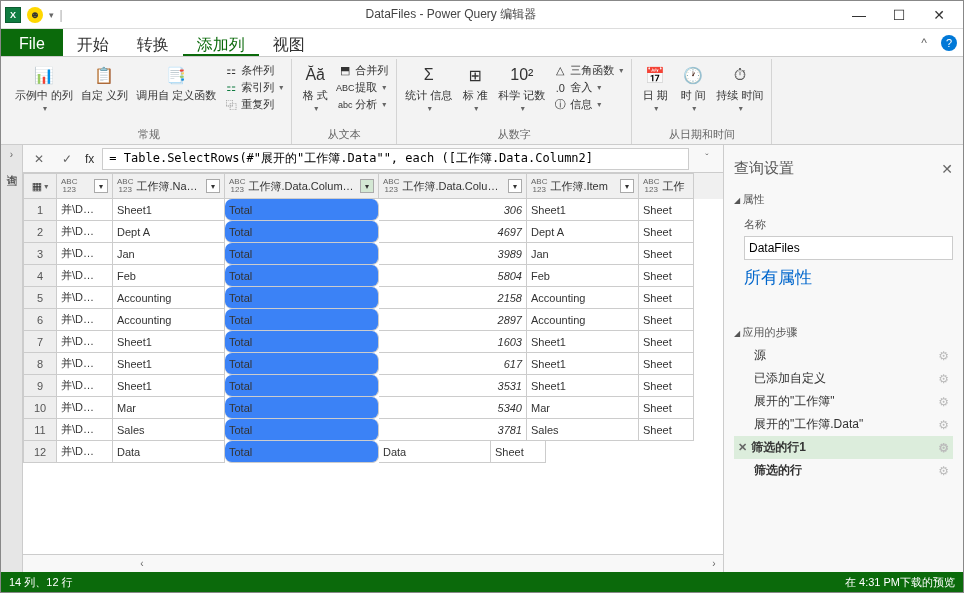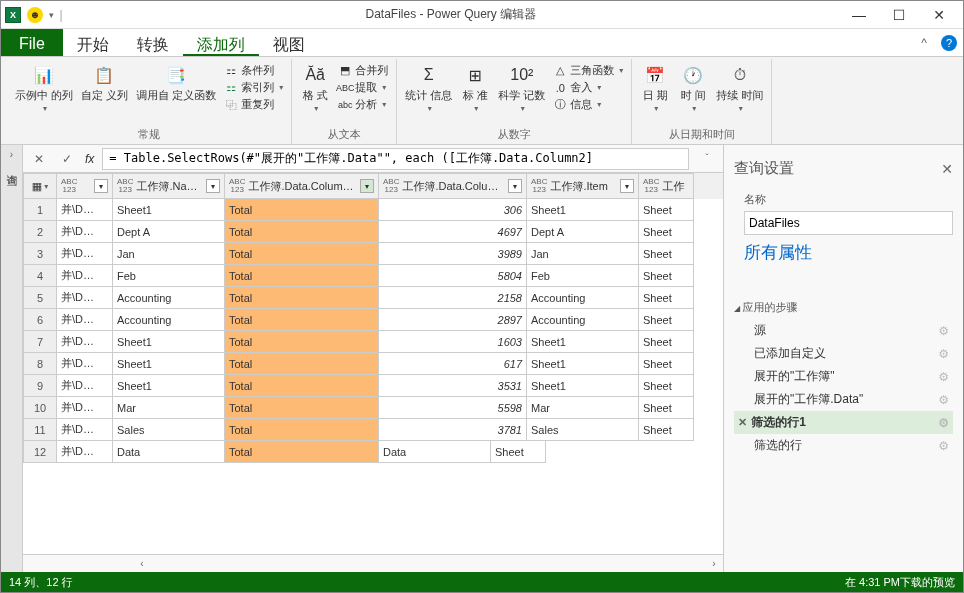--- a/index.html
+++ b/index.html
@@ -29,36 +29,36 @@
 .small-btn { display: flex; align-items: center; gap: 3px; font-size: 11px; cursor: pointer; white-space: nowrap; }
 .small-btn .sicon { width: 14px; height: 14px; display: inline-flex; align-items: center; justify-content: center; font-size: 11px; }
 .dropdown-arrow { font-size: 8px; color: #666; margin-left: 2px; }
 .content-row { flex: 1; display: flex; overflow: hidden; }
 .left-rail { width: 22px; background: #e6e6e6; border-right: 1px solid #ccc; display: flex; flex-direction: column; align-items: center; padding-top: 4px; gap: 6px; }
 .rail-chev { font-size: 10px; color: #666; cursor: pointer; }
 .rail-label { writing-mode: vertical-rl; font-size: 11px; color: #555; }
 .main-area { flex: 1; display: flex; flex-direction: column; overflow: hidden; }
 .formula-row { height: 28px; display: flex; align-items: center; border-bottom: 1px solid #ccc; padding: 0 6px; gap: 8px; background: #f8f8f8; }
 .formula-row .fx-btn { width: 20px; text-align: center; cursor: pointer; color: #666; }
-.formula-row .fx-label { font-style: italic; font-size: 12px; }
+.formula-row .fx-label { font-size: 12px; }
 .formula-row input { flex: 1; border: 1px solid #ccc; padding: 3px 6px; font-size: 12px; font-family: Consolas, monospace; }
 .grid-wrap { flex: 1; display: flex; flex-direction: column; overflow: hidden; }
 .grid-head-row { display: flex; height: 26px; background: #f0f0f0; }
 .row-num-head { width: 34px; border: 1px solid #ccc; background: #eee; display: flex; align-items: center; justify-content: center; }
 .col-head { border: 1px solid #ccc; border-left: none; display: flex; align-items: center; padding: 0 4px; gap: 3px; background: #f0f0f0; font-size: 11px; overflow: hidden; position: relative; }
 .col-head .type-badge { font-size: 8px; line-height: 8px; color: #666; display: flex; flex-direction: column; align-items: center; }
 .col-head .ch-label { flex: 1; white-space: nowrap; overflow: hidden; text-overflow: ellipsis; }
 .col-head .filter-btn { width: 14px; height: 14px; border: 1px solid #aaa; display: flex; align-items: center; justify-content: center; font-size: 8px; cursor: pointer; background: #fff; }
 .col-head.filtered .filter-btn { background: #d4e8d4; }
 .grid-body { flex: 1; overflow: hidden; }
 .grid-row { display: flex; height: 22px; }
 .row-num { width: 34px; border: 1px solid #ccc; border-top: none; background: #eee; display: flex; align-items: center; justify-content: center; font-size: 11px; color: #555; }
 .cell { border-right: 1px solid #ccc; border-bottom: 1px solid #ccc; padding: 0 4px; display: flex; align-items: center; font-size: 11px; white-space: nowrap; overflow: hidden; }
 .cell.num { justify-content: flex-end; font-style: italic; }
-.cell.hl { background: #fdba74; }
+.cell.hl { background: #3b82f6; border-radius: 7px; }
 .hscroll { height: 18px; display: flex; align-items: center; border-top: 1px solid #ccc; background: #f8f8f8; }
 .hscroll .track { flex: 1; margin: 0 20px 0 130px; height: 10px; }
 .hscroll .arrow { width: 18px; text-align: center; color: #666; font-size: 10px; cursor: pointer; }
 .settings-pane { width: 240px; border-left: 1px solid #ccc; background: #f8f8f8; display: flex; flex-direction: column; padding: 6px 10px; }
 .settings-pane .pane-head { display: flex; align-items: center; justify-content: space-between; font-size: 15px; color: #555; padding: 8px 0; }
 .settings-pane .close-x { font-size: 14px; color: #666; cursor: pointer; }
 .section-title { font-size: 11px; color: #555; padding: 6px 0 4px 0; }
 .section-title.collapsible::before { content: "◢ "; font-size: 8px; }
 .name-input { width: 100%; border: 1px solid #ccc; padding: 4px; font-size: 12px; background: #fff; }
 .link-text { color: #0066cc; font-size: 17px; padding: 6px 0; cursor: pointer; font-family: Liberation Serif, serif; }
@@ -382,21 +382,21 @@
               <div class="cell w-col1 hl">Total</div>
               <div class="cell w-col2 num">3531</div>
               <div class="cell w-item">Sheet1</div>
               <div class="cell w-last">Sheet</div>
             </div>
             <div class="grid-row">
               <div class="row-num">10</div>
               <div class="cell w-source">并\D…</div>
               <div class="cell w-name">Mar</div>
               <div class="cell w-col1 hl">Total</div>
-              <div class="cell w-col2 num">5598</div>
+              <div class="cell w-col2 num">5340</div>
               <div class="cell w-item">Mar</div>
               <div class="cell w-last">Sheet</div>
             </div>
             <div class="grid-row">
               <div class="row-num">11</div>
               <div class="cell w-source">并\D…</div>
               <div class="cell w-name">Sales</div>
               <div class="cell w-col1 hl">Total</div>
               <div class="cell w-col2 num">3781</div>
               <div class="cell w-item">Sales</div>
@@ -417,20 +417,21 @@
           <span class="arrow">›</span>
         </div>
       </div>
     </div>
 
     <div class="settings-pane">
       <div class="pane-head">
         <span>查询设置</span>
         <span class="close-x">✕</span>
       </div>
+      <div class="section-title collapsible"><span>属性</span></div>
       <div style="padding-left:10px;">
         <div class="section-title">名称</div>
         <input class="name-input" type="text" value="DataFiles" style="">
         <div class="link-text">所有属性</div>
       </div>
       <div class="section-title collapsible" style="margin-top:24px;"><span>应用的步骤</span></div>
       <div class="steps" id="steps-list">
           <div class="step">
             <span style="display:flex;align-items:center;padding-left:16px;">
               <span>源</span>
@@ -456,21 +457,21 @@
             <span class="gear">⚙</span>
           </div>
           <div class="step selected">
             <span style="display:flex;align-items:center;padding-left:0;">
               <span class="del-x">✕</span>
               <span>筛选的行1</span>
             </span>
             <span class="gear">⚙</span>
           </div>
           <div class="step">
-            <span style="display:flex;align-items:center;padding-left:16px;">
+            <span style="display:flex;align-items:center;padding-left:16px;font-weight:bold;">
               <span>筛选的行</span>
             </span>
             <span class="gear">⚙</span>
           </div>
         </div>
     </div>
   </div>
 
   <div class="statusbar">
     <span>14 列、12 行</span>

